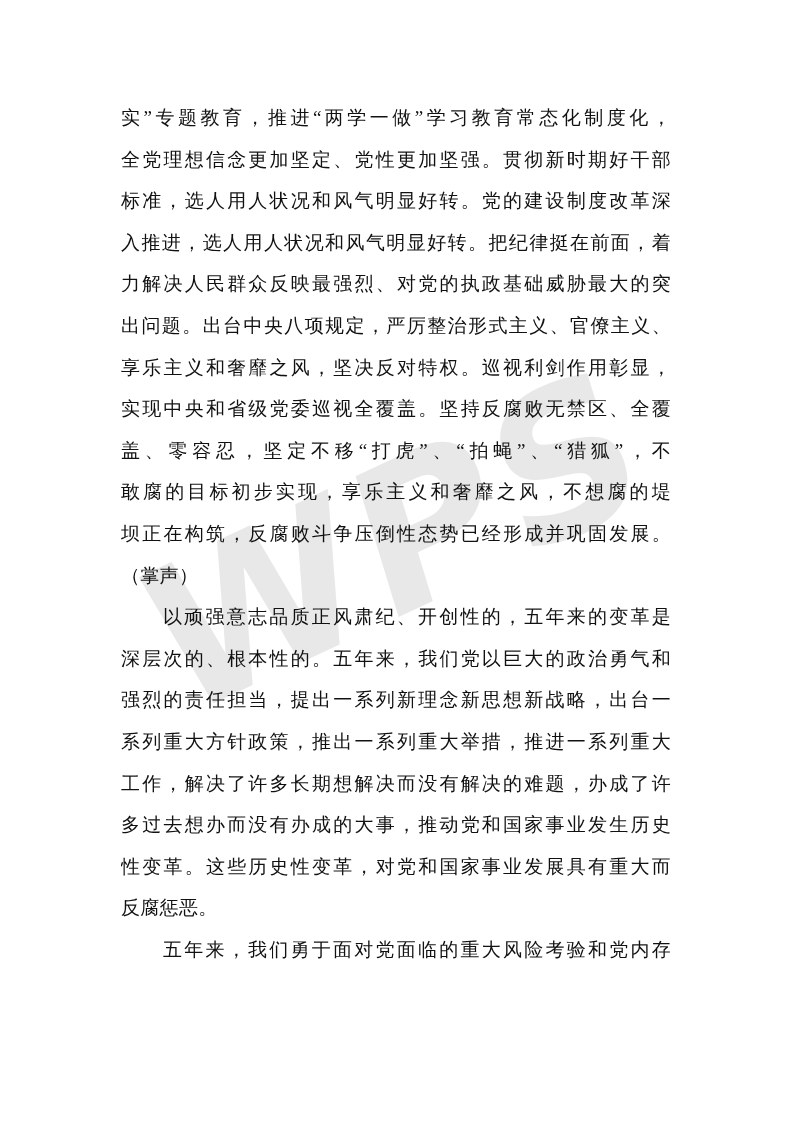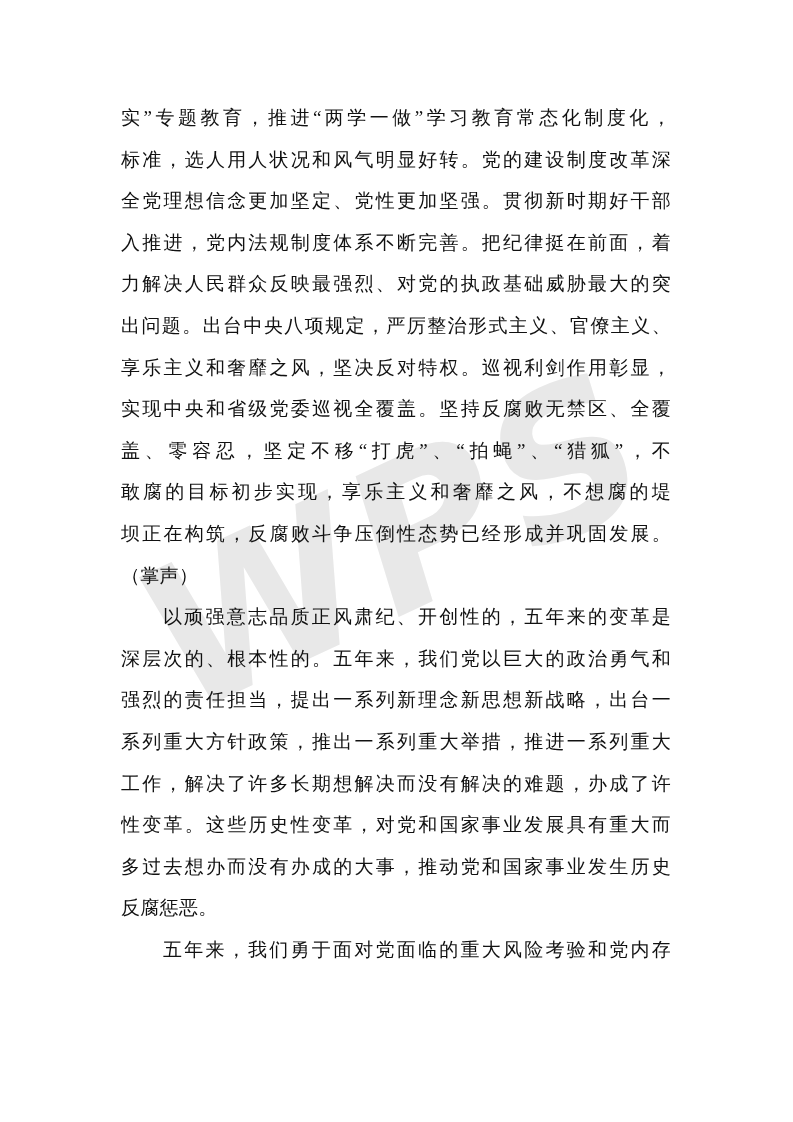--- a/index.html
+++ b/index.html
@@ -54,34 +54,34 @@
     text-align-last: left;
   }
 </style>
 </head>
 <body>
 
 <div class="page" style="background: rgb(255, 255, 255);">
   <div class="watermark" style="color: rgb(232, 232, 232);">WPS</div>
   <div class="text-block" id="text-block" style="color: rgb(17, 17, 17);">
       <div class="line">实”专题教育，推进“两学一做”学习教育常态化制度化，</div>
+      <div class="line">全党理想信念更加坚定、党性更加坚强。贯彻新时期好干部</div>
       <div class="line">标准，选人用人状况和风气明显好转。党的建设制度改革深</div>
-      <div class="line">全党理想信念更加坚定、党性更加坚强。贯彻新时期好干部</div>
-      <div class="line">入推进，党内法规制度体系不断完善。把纪律挺在前面，着</div>
+      <div class="line">入推进，选人用人状况和风气明显好转。把纪律挺在前面，着</div>
       <div class="line">力解决人民群众反映最强烈、对党的执政基础威胁最大的突</div>
       <div class="line">出问题。出台中央八项规定，严厉整治形式主义、官僚主义、</div>
       <div class="line">享乐主义和奢靡之风，坚决反对特权。巡视利剑作用彰显，</div>
       <div class="line">实现中央和省级党委巡视全覆盖。坚持反腐败无禁区、全覆</div>
       <div class="line">盖、零容忍，坚定不移“打虎”、“拍蝇”、“猎狐”，不</div>
       <div class="line">敢腐的目标初步实现，享乐主义和奢靡之风，不想腐的堤</div>
       <div class="line">坝正在构筑，反腐败斗争压倒性态势已经形成并巩固发展。</div>
       <div class="line para-end">（掌声）</div>
       <div class="line indent">以顽强意志品质正风肃纪、开创性的，五年来的变革是</div>
       <div class="line">深层次的、根本性的。五年来，我们党以巨大的政治勇气和</div>
       <div class="line">强烈的责任担当，提出一系列新理念新思想新战略，出台一</div>
       <div class="line">系列重大方针政策，推出一系列重大举措，推进一系列重大</div>
       <div class="line">工作，解决了许多长期想解决而没有解决的难题，办成了许</div>
+      <div class="line">多过去想办而没有办成的大事，推动党和国家事业发生历史</div>
       <div class="line">性变革。这些历史性变革，对党和国家事业发展具有重大而</div>
-      <div class="line">多过去想办而没有办成的大事，推动党和国家事业发生历史</div>
       <div class="line para-end">反腐惩恶。</div>
       <div class="line indent">五年来，我们勇于面对党面临的重大风险考验和党内存</div>
     </div>
 </div>
 
 </body></html>

